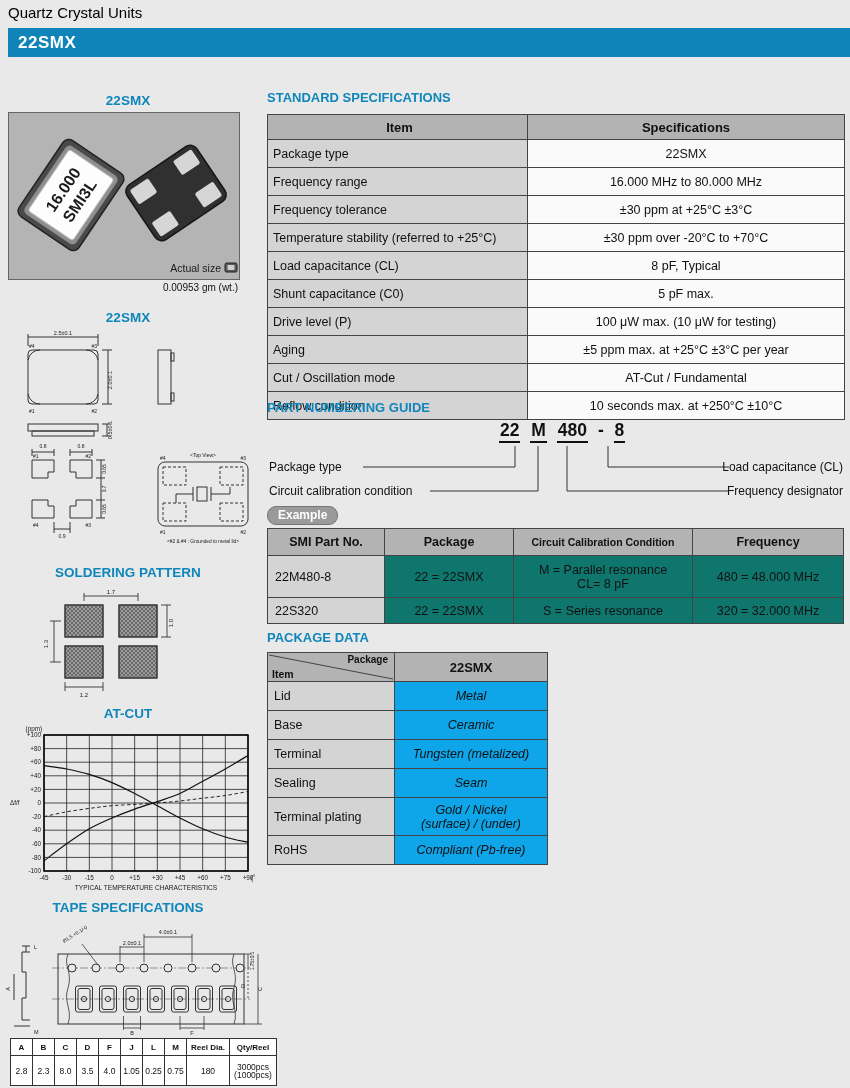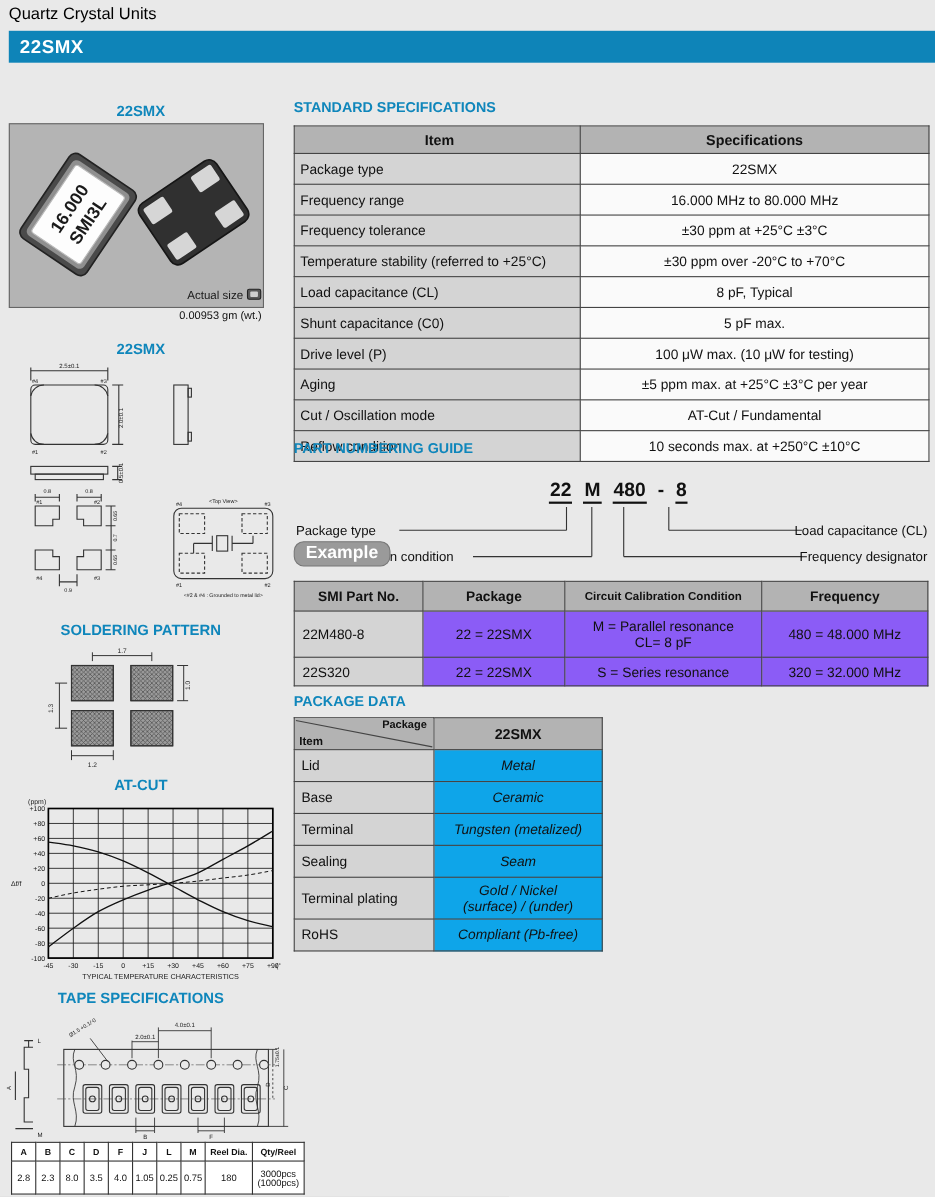--- a/index.html
+++ b/index.html
@@ -17,31 +17,31 @@
   svg{display:block;font-family:"Liberation Sans",sans-serif;}
   svg text{fill:#1a1a1a;}
   
   table{border-collapse:collapse;}
   .spec-table{left:267px;top:114px;}
   .spec-table th,.spec-table td{border:1px solid #444;}
   .spec-table th{background:#b3b3b3;font-size:13px;height:22px;}
   .spec-table td{height:25px;font-size:12.5px;}
   .cell-item{background:#d4d4d4;text-align:left;padding-left:5px;width:253px;}
   .cell-val{background:#fafafa;text-align:center;width:314px;}
-  .pn-wrap{left:267px;top:420px;width:578px;height:88px;margin-top:15px;}
+  .pn-wrap{left:267px;top:420px;width:578px;height:88px;}
   .pn-code{position:absolute;left:232px;top:0;font-size:17.5px;font-weight:bold;white-space:nowrap;}
   .pn-code .u{border-bottom:2px solid #111;padding:0 1px;margin-right:5px;display:inline-block;}
   .pn-code .sep{margin-right:5px;display:inline-block;}
   .pn-label{position:absolute;font-size:12px;white-space:nowrap;}
-  .badge{left:267px;top:492px;background:#9a9a9a;border:1px solid #777;border-radius:9px;
-         color:#fff;font-weight:bold;font-size:16px;padding:1px 10px 2px 10px;}
+  .badge{left:267px;top:506px;background:#9a9a9a;border:1px solid #777;border-radius:9px;
+         color:#fff;font-weight:bold;font-size:12px;padding:1px 10px 2px 10px;}
   .ex-table{left:267px;top:528px;}
   .ex-table th,.ex-table td{border:1px solid #444;}
   .ex-table th{background:#b3b3b3;font-size:12.5px;height:24px;}
-  .ex-table td{font-size:12.5px;background:#8b5cf6;text-align:center;}
+  .ex-table td{font-size:12.5px;background:#0f766e;text-align:center;}
   .ex-part{background:#d4d4d4 !important;text-align:left !important;padding-left:7px;width:108px;}
   .ex-cond-h{font-size:10.5px !important;}
   .pk-table{left:267px;top:652px;}
   .pk-table th,.pk-table td{border:1px solid #444;}
   .pk-head-corner{background:#b3b3b3;width:126px;height:28px;position:relative;padding:0;}
   .pk-head-col{background:#b3b3b3;font-size:13px;width:150px;}
   .pk-table td{font-size:12.5px;margin-left:48px;}
   .pk-item{background:#d4d4d4;text-align:left;padding-left:6px;height:26px;}
   .pk-val{background:#0ea5e9;text-align:center;font-style:italic;}
   .corner-top{position:absolute;top:1px;right:6px;font-size:10px;font-weight:bold;}

